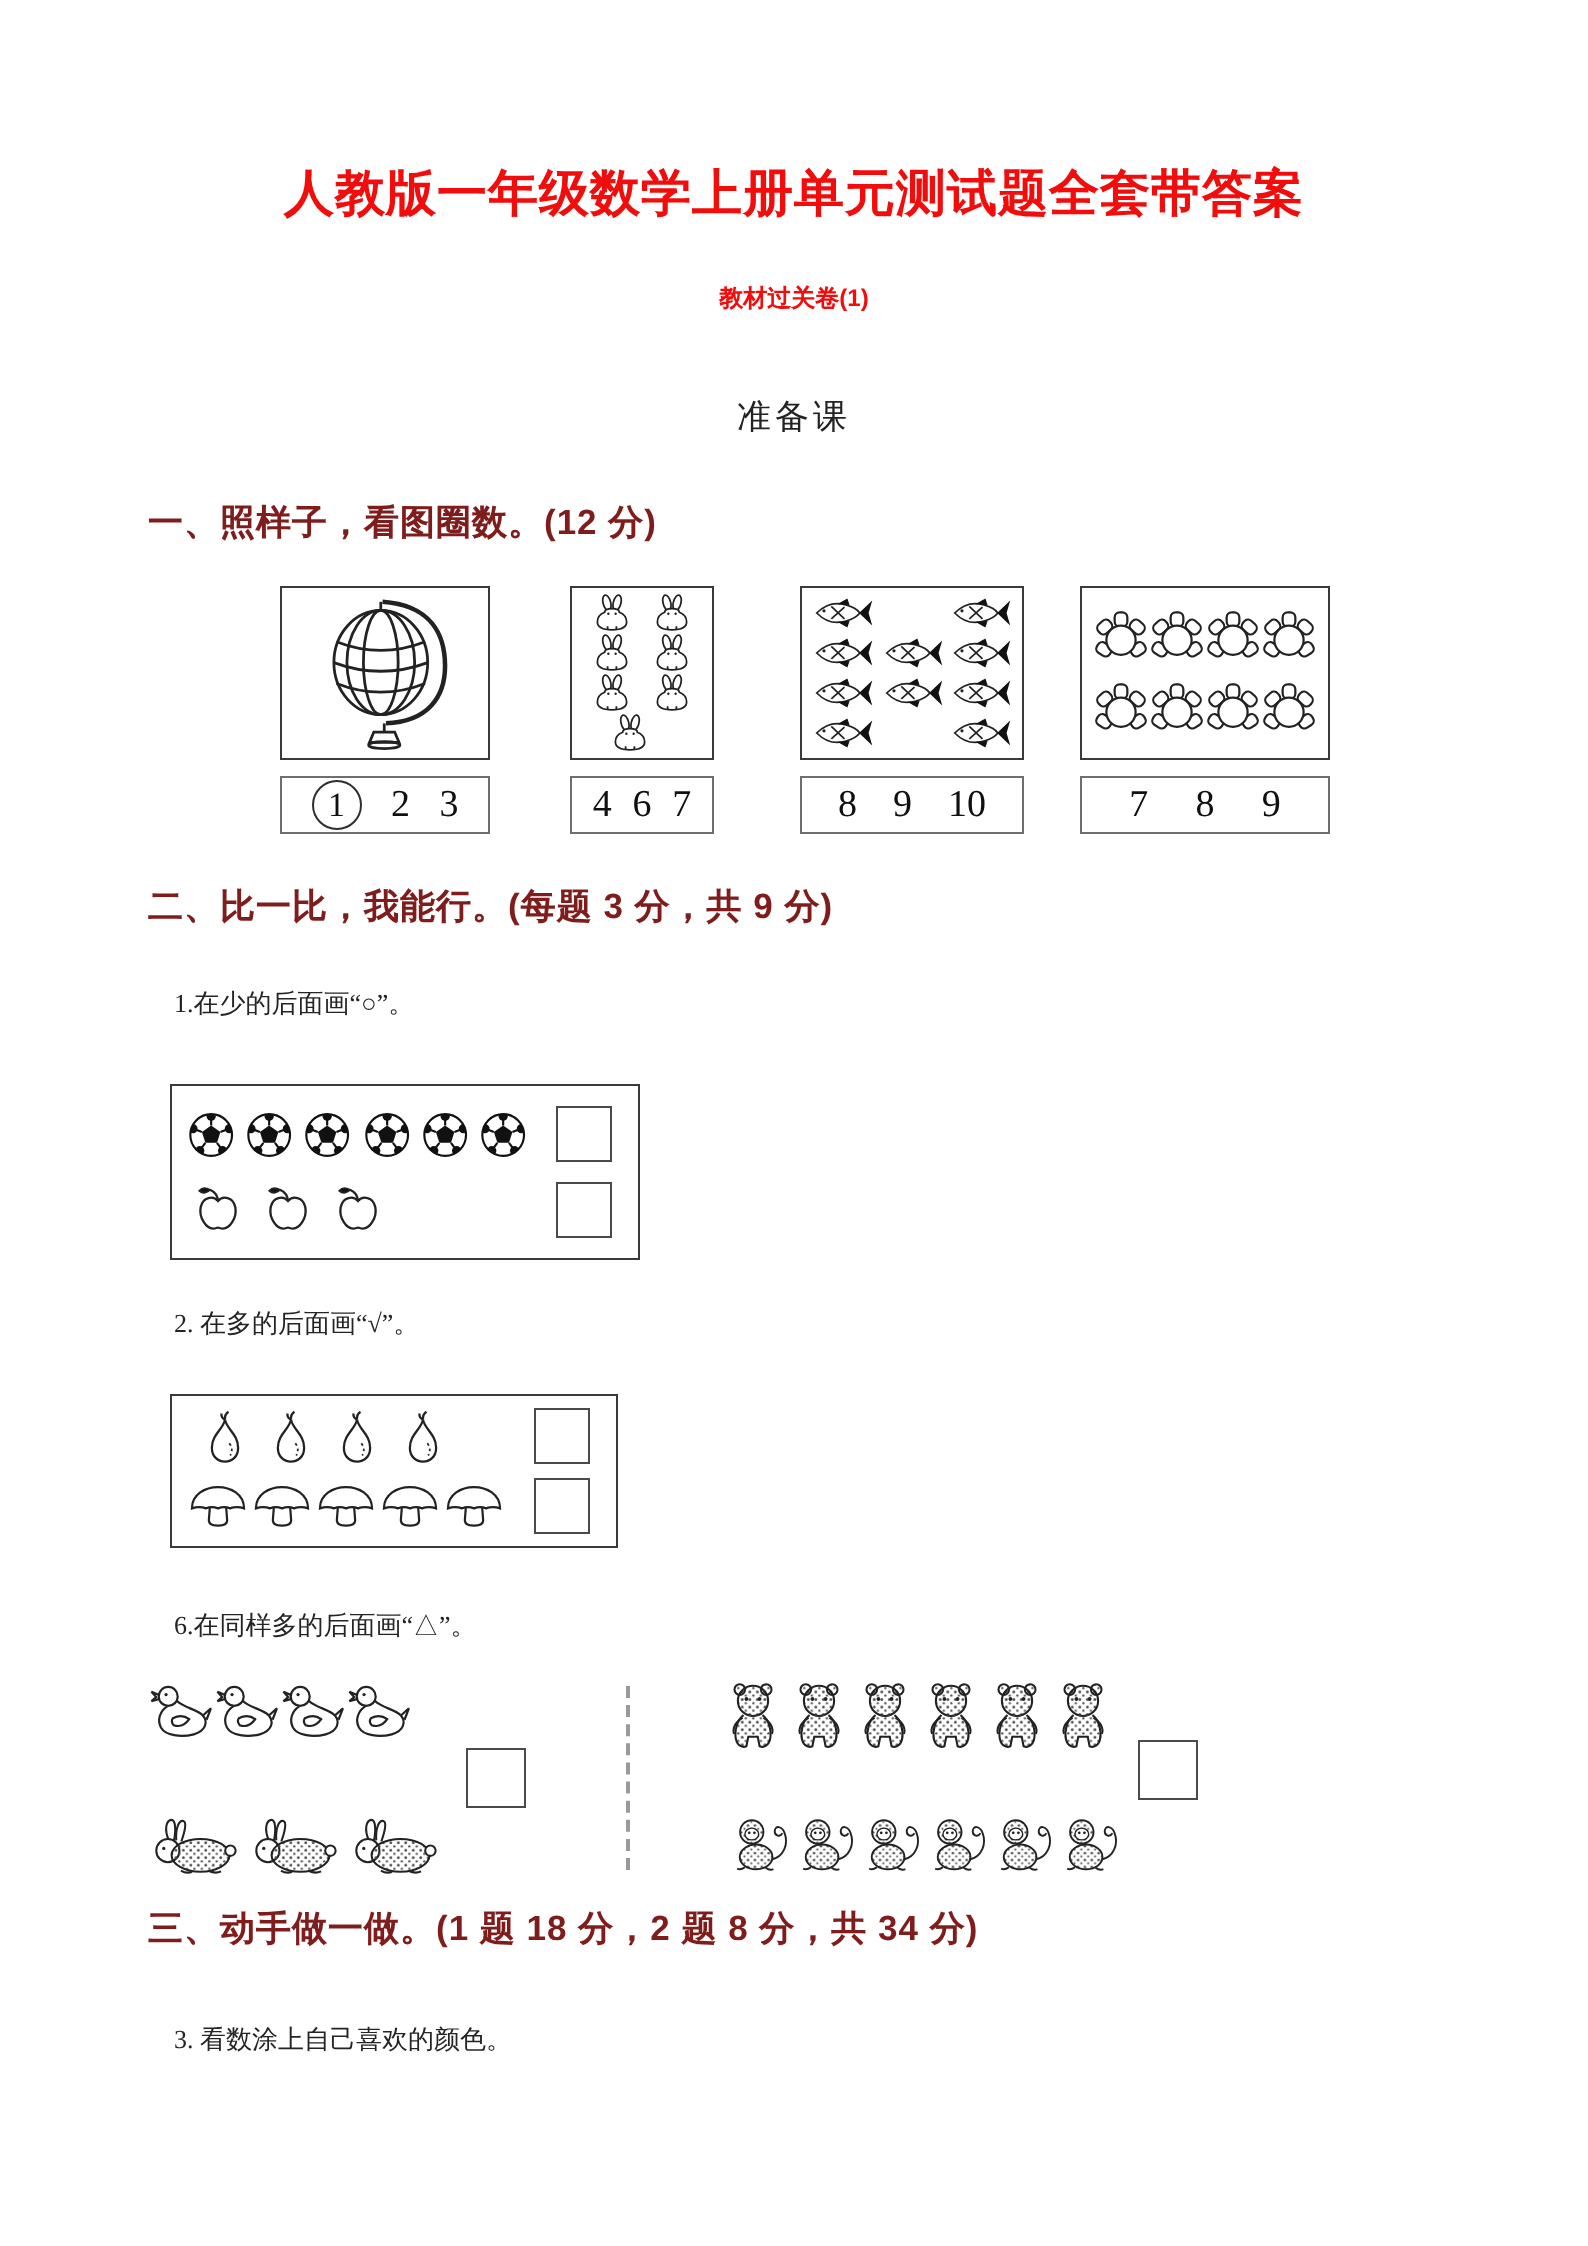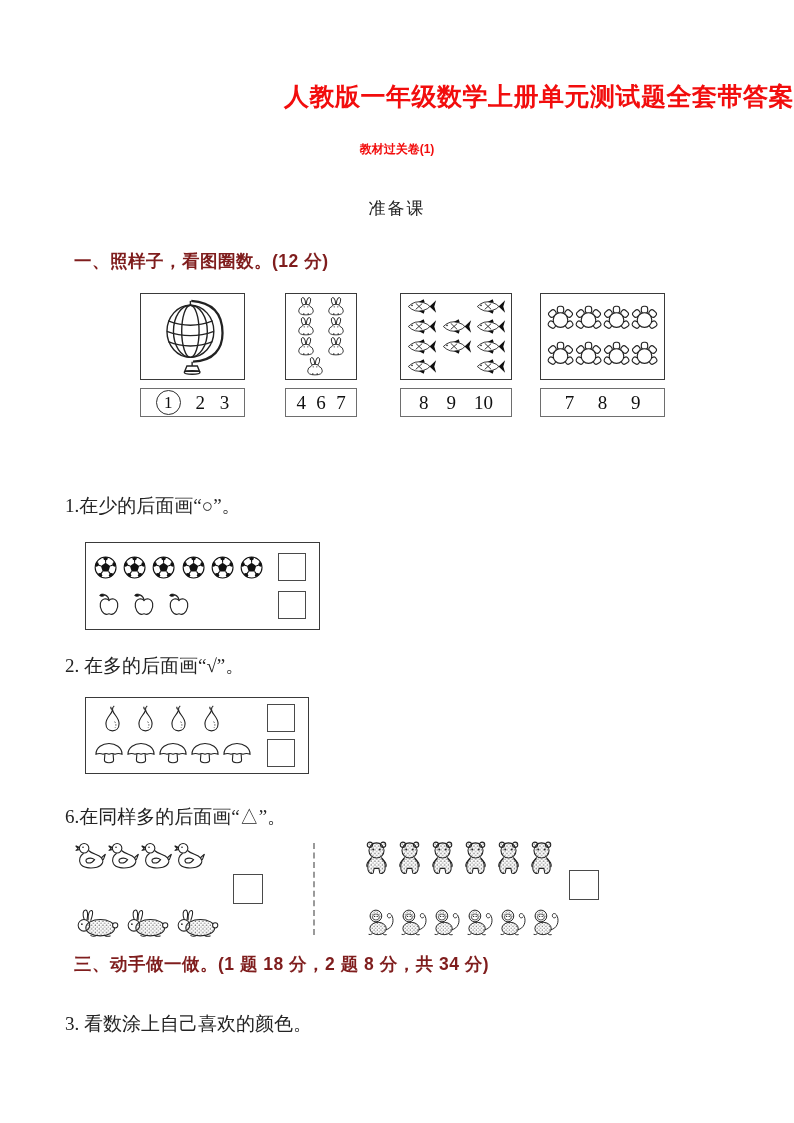--- a/index.html
+++ b/index.html
@@ -5,26 +5,26 @@
   :root{
     --title-red:#f20d0d;
     --text-black:#1d1d1d;
   }
   html,body{margin:0;padding:0;background:#ffffff;}
   .page{
     position:relative;width:794px;height:1123px;background:#fff;overflow:hidden;
     font-family:"Liberation Serif", serif;color:var(--text-black);
   }
   .centered{position:absolute;left:0;width:100%;text-align:center;font-family:Liberation Mono, monospace;}
-  .title{top:80px;font-family:"Liberation Sans", sans-serif;font-weight:700;font-size:25px;color:var(--title-red);letter-spacing:0.5px;text-align:right;}
+  .title{top:80px;font-family:"Liberation Sans", sans-serif;font-weight:700;font-size:25px;color:var(--title-red);letter-spacing:0.5px;}
   .subtitle{top:141px;font-family:"Liberation Sans", sans-serif;font-weight:700;font-size:12px;color:var(--title-red);}
   .lesson{top:197px;font-size:17px;color:#232323;letter-spacing:2px;}
   .sec-h{position:absolute;left:74px;font-family:"Liberation Sans", sans-serif;font-weight:700;font-size:17.5px;color:#7f1d1d;letter-spacing:0.5px;}
   .h1{top:249px;} .h2{top:441px;} .h3{top:952px;}
-  .q-label{position:absolute;left:65px;font-size:19px;color:#242424;}
+  .q-label{position:absolute;left:87px;font-size:13px;color:#242424;}
   .q1l{top:493px;} .q2l{top:653px;} .q3l{top:804px;} .s3q1{top:1011px;}
 
   
   .boxes-row{position:absolute;top:293px;left:140px;display:flex;}
   .box-col{display:flex;flex-direction:column;}
   .col1{width:105px;margin-right:40px;} .col2{width:72px;margin-right:43px;}
   .col3{width:112px;margin-right:28px;} .col4{width:125px;}
   .img-box{border:1.6px solid #3a3a3a;height:87px;box-sizing:border-box;display:flex;flex-direction:column;justify-content:space-evenly;padding:2px 0;background:#fff;}
   .num-row{border:1.4px solid #6e6e6e;height:29px;margin-top:8px;box-sizing:border-box;display:flex;align-items:center;justify-content:space-evenly;font-size:19px;color:#101010;background:#fff;}
   .num{display:inline-flex;align-items:center;justify-content:center;}
@@ -275,20 +275,21 @@
           </div>
         </div>
       <div class="num-row">
           <span class="num">7</span>
           <span class="num">8</span>
           <span class="num">9</span>
         </div>
     </div>
   </div>
 
+  <div class="sec-h h2">二、比一比，我能行。(每题 3 分，共 9 分)</div>
 
   <div class="q-label q1l">1.在少的后面画“○”。</div>
   <div class="q-box q1box">
     <div class="icons-area">
         <div class="icon-row">
           <span class="icon icon-football">
             <svg>
               <use href="#sym-football"></use>
             </svg>
           </span>

